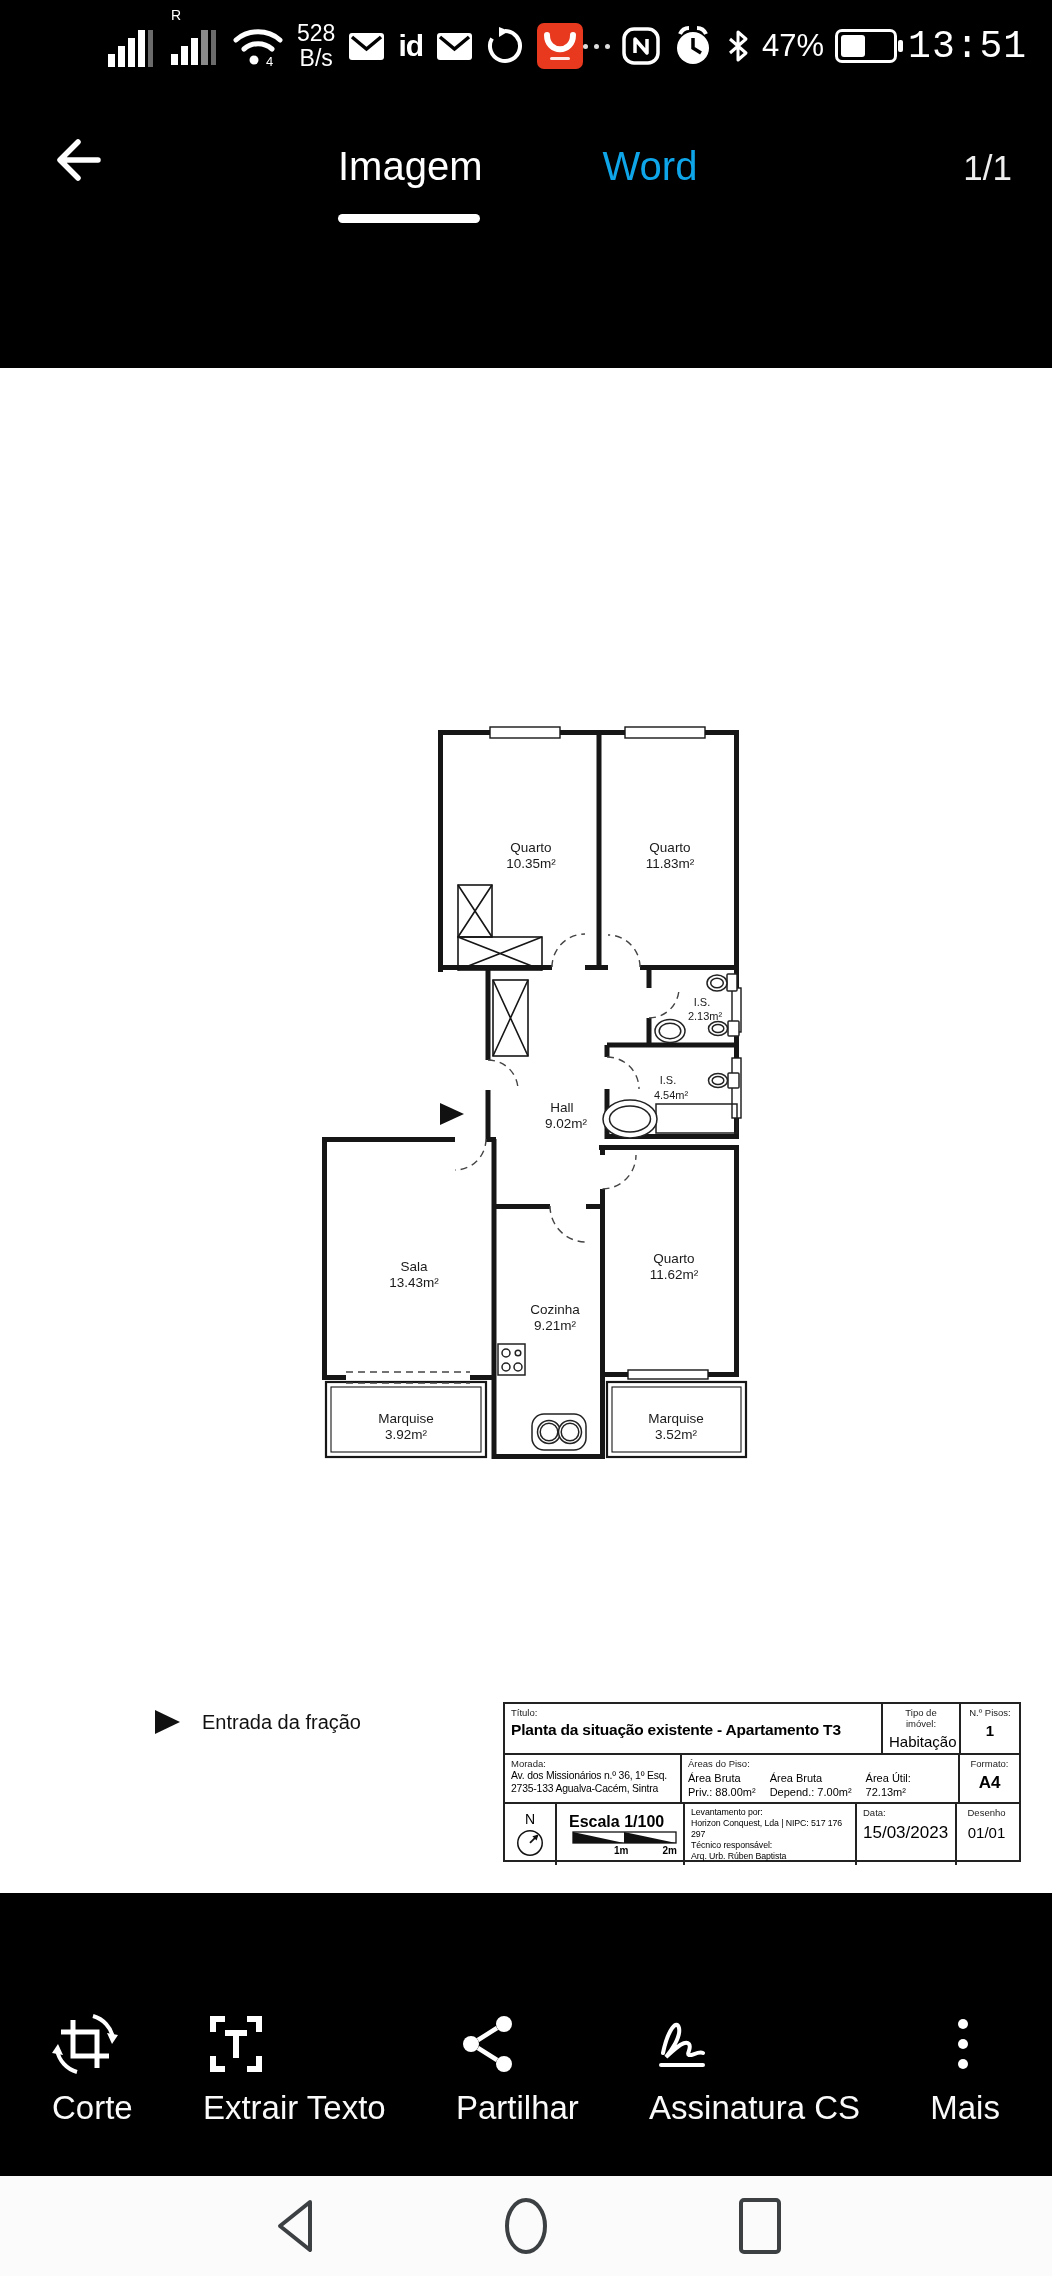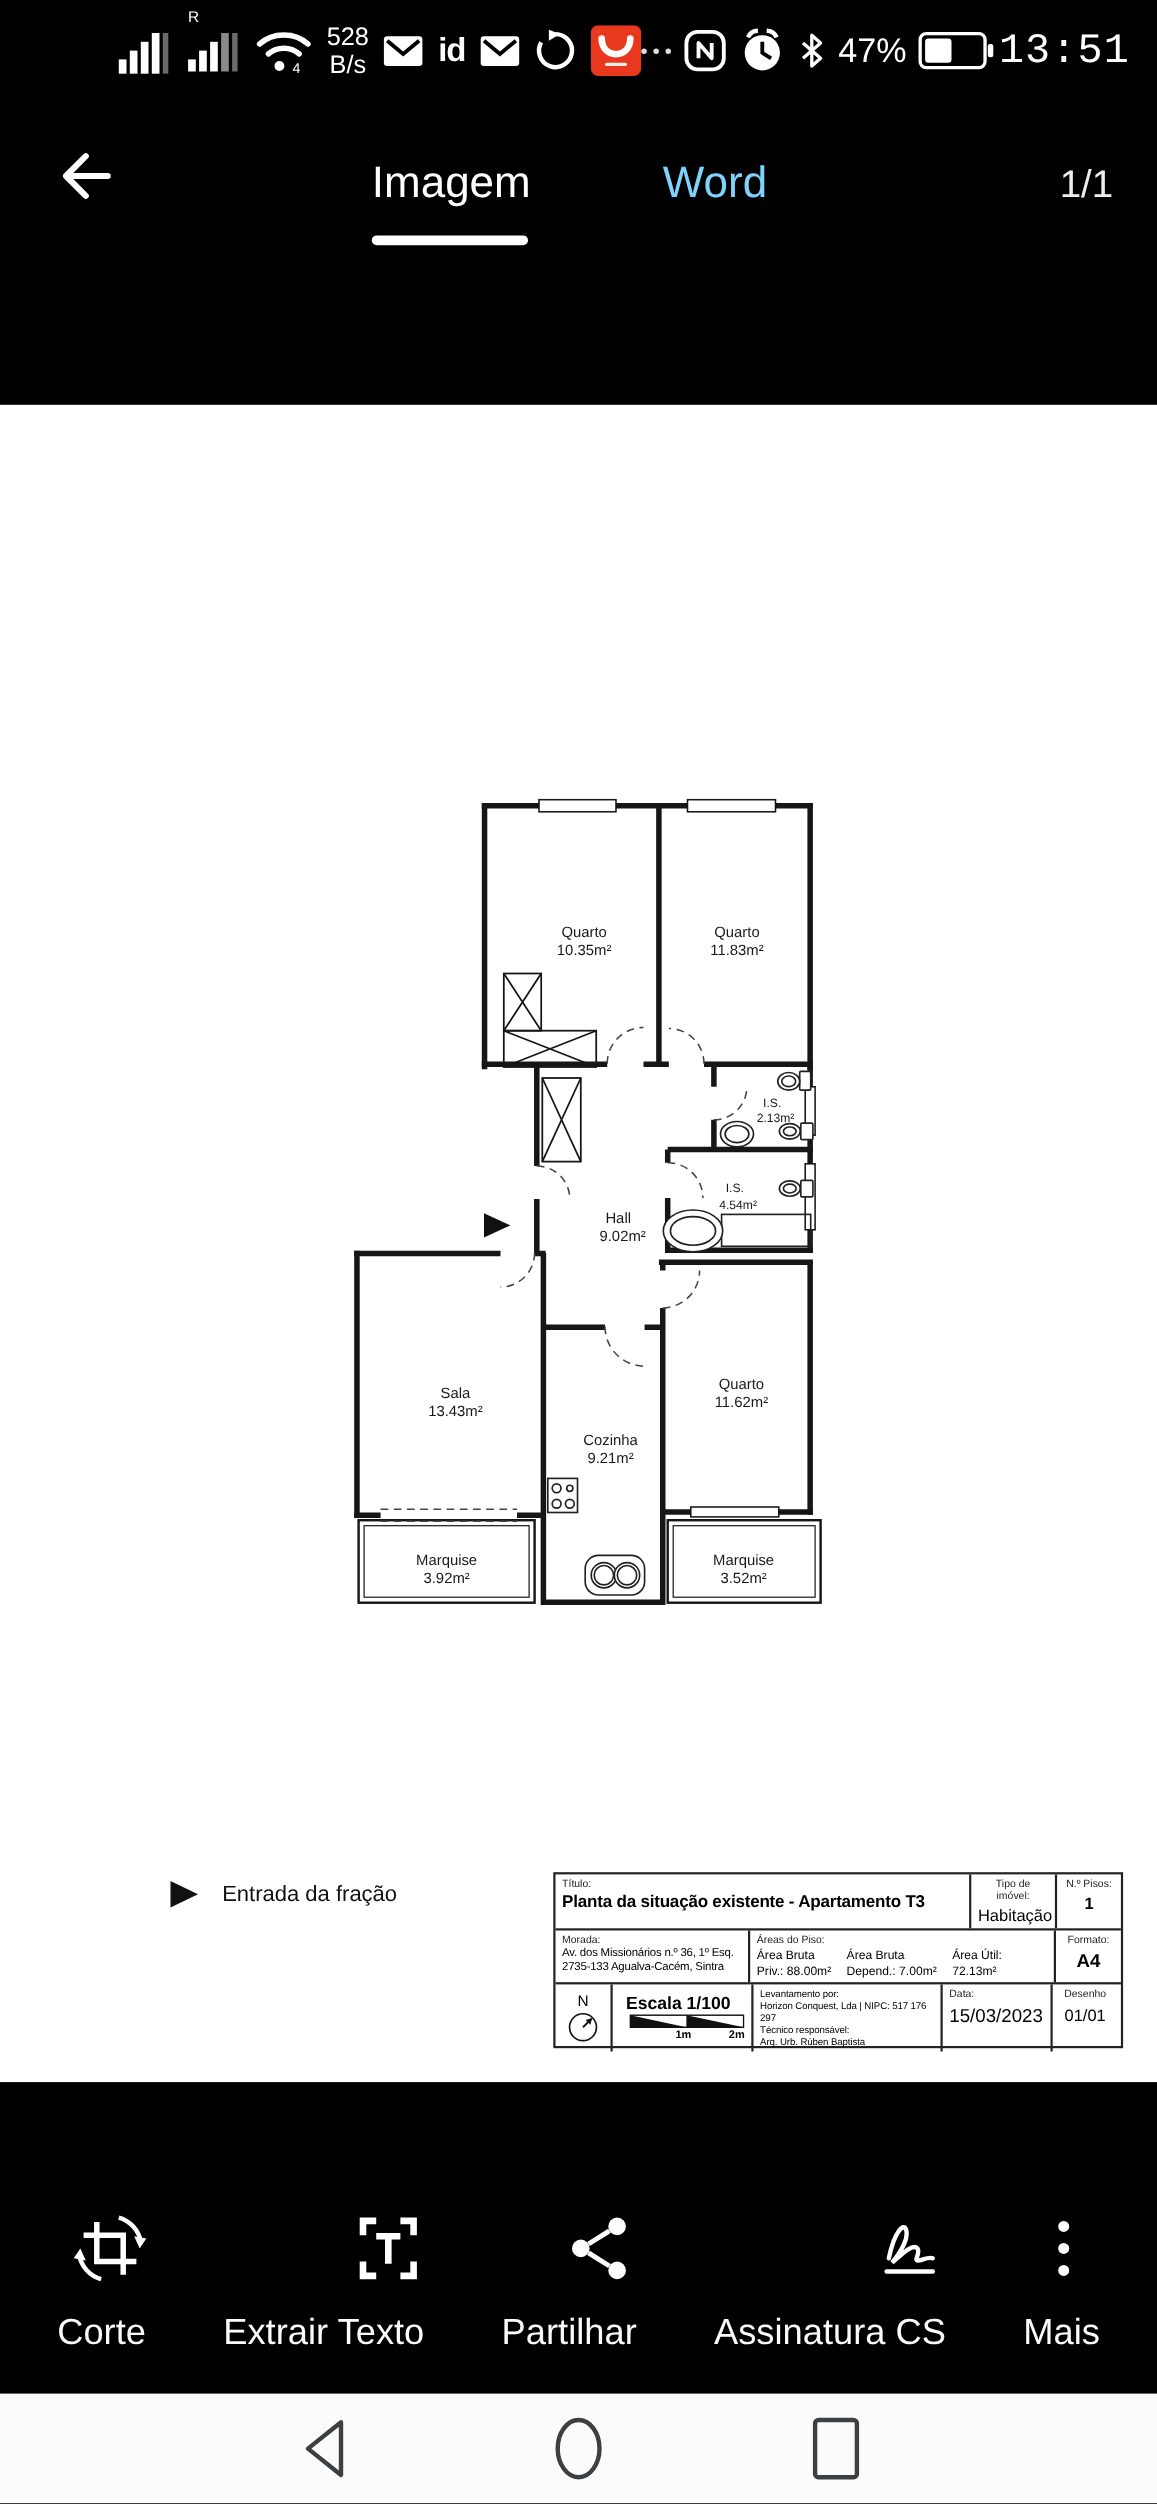--- a/index.html
+++ b/index.html
@@ -18,21 +18,21 @@
   .battery .fill{position:absolute;left:3px;top:3px;bottom:3px;width:24px;background:#fff;border-radius:3px;}
   .battery .nub{position:absolute;right:-9px;top:8px;width:5px;height:12px;background:#fff;border-radius:2px;}
   .dots{display:flex;gap:6px;}
   .dots i{width:5px;height:5px;border-radius:50%;background:#ddd;}
   .sig-r{position:relative;}
   .sig-r .r-label{position:absolute;top:-14px;left:2px;font-size:14px;color:#fff;}
   
   .app-bar{position:absolute;top:92px;left:0;width:1052px;height:150px;}
   .tab{position:absolute;top:52px;font-size:40px;text-align:center;}
   .tab.active{color:#fff;text-align:center;}
-  .tab.inactive{color:#7dd3fc;}
+  .tab.inactive{color:#0ea5e9;}
   .tab-underline{position:absolute;top:122px;left:338px;width:142px;height:9px;background:#fff;border-radius:5px;}
   .page-ind{position:absolute;top:56px;right:40px;font-size:35px;color:#eee;}
   
   .content{position:absolute;top:368px;left:0;width:1052px;height:1525px;background:#fff;}
   .plan-svg{position:absolute;left:318px;top:354px;}
   .entrance{position:absolute;left:155px;top:1342px;display:flex;align-items:center;gap:22px;}
   .entrance .tri{width:0;height:0;border-top:12px solid transparent;border-bottom:12px solid transparent;
                  border-left:25px solid #111;}
   .entrance .lbl{font-size:20px;color:#111;}
   
@@ -56,21 +56,21 @@
   .north-n{font-size:14px;line-height:14px;}
   .escala-cell{display:flex;flex-direction:column;align-items:flex-end;justify-content:center;font-weight:bold;}
   .escala-txt{font-size:16px;align-self:flex-start;padding-left:6px;}
   .scale-ticks{width:103px;display:flex;justify-content:space-between;font-size:10px;padding-left:40px;box-sizing:border-box;}
   .lev-line{font-size:8.8px;line-height:11px;letter-spacing:-0.1px;}
   .data-val{font-size:17px;margin-top:5px;}
   .desenho-val{font-size:15px;margin-top:6px;text-align:center;}
   
   .toolbar{position:absolute;top:1893px;left:0;width:1052px;height:283px;background:#000;display:flex;
            justify-content:space-between;padding:118px 52px 0 52px;box-sizing:border-box;}
-  .tool{display:flex;flex-direction:column;align-items:flex-end;gap:24px;color:#fafafa;}
+  .tool{display:flex;flex-direction:column;align-items:flex-start;gap:12px;color:#fafafa;}
   .tool .t-label{font-size:33px;white-space:nowrap;}
   
   .nav-bar{position:absolute;top:2176px;left:0;width:1052px;height:100px;background:#fbfbfb;}
   .nav-ic{position:absolute;top:20px;}
 </style>
 </head>
 <body>
 
 <div id="screen">
 

